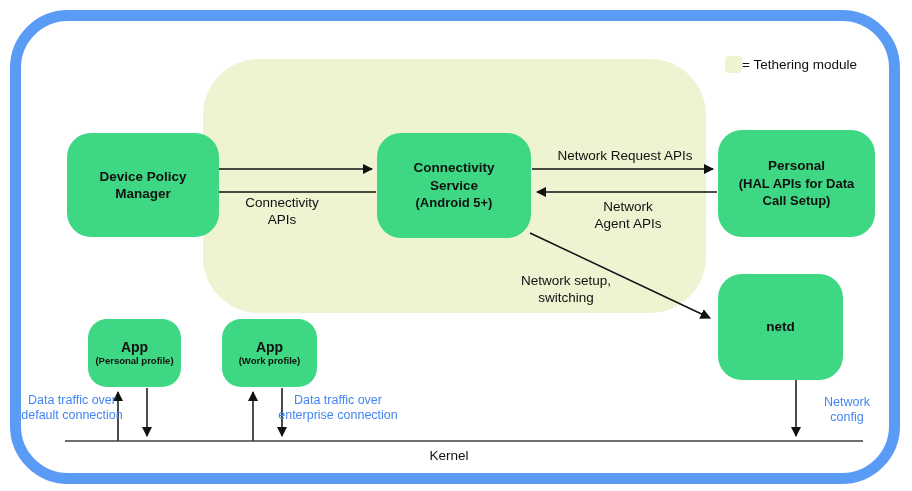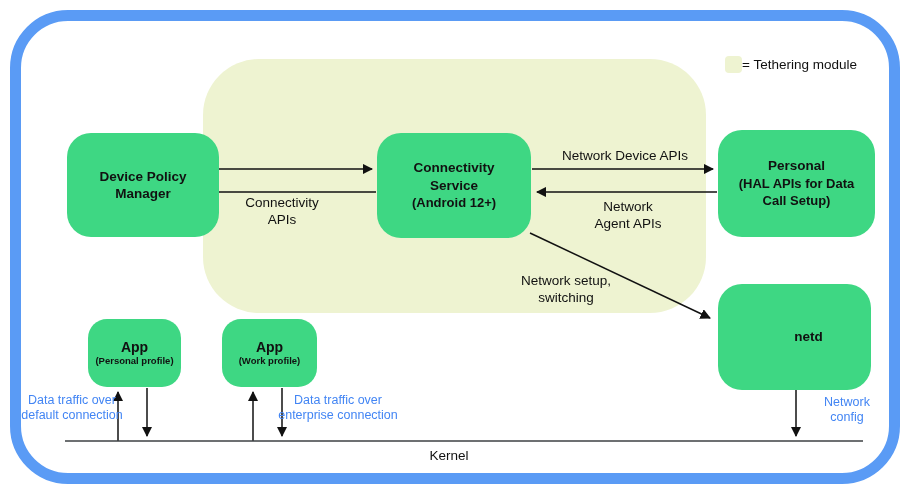--- a/index.html
+++ b/index.html
@@ -46,21 +46,21 @@
   }
   .gbox .box-title   { font-weight: bold; font-size: 13.5px; line-height: 17.5px; white-space: pre-line; }
   .gbox .box-sub     { font-weight: bold; font-size: 13px; line-height: 17.5px; white-space: pre-line; }
   .gbox.small { border-radius: 19px; }
   .gbox.small .box-title { font-size: 14px; line-height: 16px; }
   .gbox.small .box-sub   { font-weight: bold; font-size: 9.5px; line-height: 12px; }
 
   .box-dpm       { left: 33px;  top: 133px; width: 152px; height: 104px; margin-left: 34px; }
   .box-cs        { left: 377px; top: 133px; width: 154px; height: 105px; }
   .box-telephony { left: 718px; top: 130px; width: 157px; height: 107px; }
-  .box-netd      { left: 718px; top: 284px; width: 125px; height: 106px; padding-left: 28px; }
+  .box-netd      { left: 718px; top: 274px; width: 125px; height: 106px; }
   .box-app1      { left: 88px;  top: 319px; width: 93px;  height: 68px; }
   .box-app2      { left: 222px; top: 319px; width: 95px;  height: 68px; }
 
   .arrows { position: absolute; left: 0; top: 0; width: 912px; height: 491px; z-index: 2; pointer-events: none; }
 
   .lbl {
     position: absolute; z-index: 4;
     font-size: 13.5px; line-height: 17px;
     text-align: center; white-space: pre-line;
     color: var(--ink, #111);
@@ -110,21 +110,21 @@
   </svg>
 
   <div class="gbox box-dpm">
     <div class="box-title">Device Policy
 Manager</div>
   </div>
 
   <div class="gbox box-cs">
     <div class="box-title">Connectivity
 Service</div>
-    <div class="box-sub">(Android 12+)</div>
+    <div class="box-sub">(Android 5+)</div>
   </div>
 
   <div class="gbox box-telephony">
     <div class="box-title">Personal</div>
     <div class="box-sub">(HAL APIs for Data
 Call Setup)</div>
   </div>
 
   <div class="gbox box-netd">
     <div class="box-title">netd</div>
@@ -135,21 +135,21 @@
     <div class="box-sub">(Personal profile)</div>
   </div>
 
   <div class="gbox small box-app2">
     <div class="box-title">App</div>
     <div class="box-sub">(Work profile)</div>
   </div>
 
   <div class="lbl lbl-connectivity-apis">Connectivity
 APIs</div>
-  <div class="lbl lbl-network-request">Network Device APIs</div>
+  <div class="lbl lbl-network-request">Network Request APIs</div>
   <div class="lbl lbl-network-agent">Network
 Agent APIs</div>
   <div class="lbl lbl-network-setup">Network setup,
 switching</div>
   <div class="lbl blue lbl-data-default">Data traffic over
 default connection</div>
   <div class="lbl blue lbl-data-enterprise">Data traffic over
 enterprise connection</div>
   <div class="lbl blue lbl-network-config">Network
 config</div>

